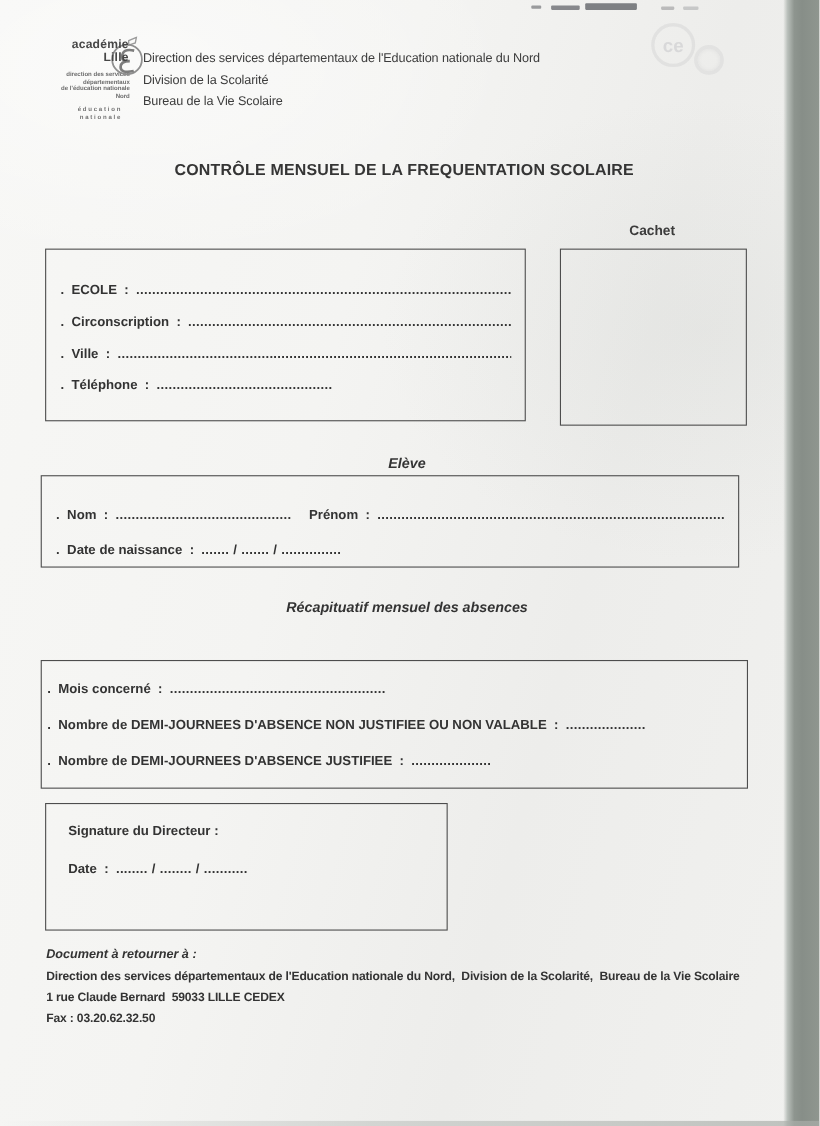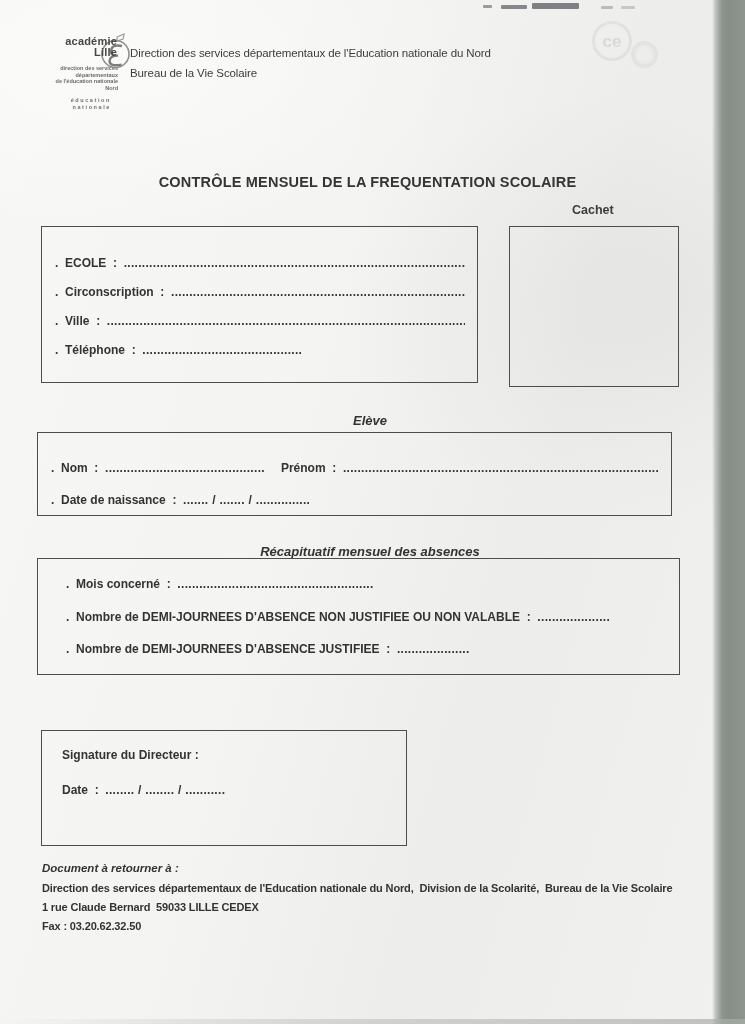--- a/index.html
+++ b/index.html
@@ -49,30 +49,30 @@
                font-size:11px; line-height:11px; color:#474747; letter-spacing:0.2px; padding-right:1px;}
   .logo-sub{ margin-top:7px; text-align:right; font-weight:bold; font-size:5.5px;
              line-height:6.5px; color:#6a6a6a; }
   .logo-ministry{ margin-top:6px; text-align:right; font-weight:bold; font-size:5.5px;
                   line-height:6.5px; color:#707070; letter-spacing:1.6px; padding-right:7px;}
 
   .dept-lines{ position:absolute; left:130px; top:44px; width:575px;
                font-weight:normal; font-size:11.5px; line-height:19.5px; color:#3c3c3c; letter-spacing:-0.1px;}
 
   .form-title{ position:absolute; left:0; top:147px; width:735px; text-align:center;
-               font-weight:bold; font-size:14.5px; color:#353535; letter-spacing:0.2px;margin-top:27px;}
+               font-weight:bold; font-size:14.5px; color:#353535; letter-spacing:0.2px;}
   .form-subtitle{ position:absolute; left:0; top:170px; width:735px; text-align:center;
                   font-weight:bold; font-size:12.5px; color:#3c3c3c;}
   .cachet-label{ position:absolute; left:572px; top:203px; font-weight:bold; font-size:12.5px; color:#3c3c3c;}
 
   .box{ position:absolute; border:1.2px solid #4d4d4d; }
   .school-box{ left:41px; top:226px; width:437px; height:157px; padding:28px 12px 0 13px;}
   .cachet-box{ left:509px; top:226px; width:170px; height:161px;}
   .eleve-box{ left:37px; top:432px; width:635px; height:84px; padding:27px 12px 0 13px;}
-  .recap-box{ left:37px; top:558px; width:643px; height:117px; padding:17px 12px 0 28px;}
+  .recap-box{ left:37px; top:600px; width:643px; height:117px; padding:17px 12px 0 5px;}
   .sign-box{ left:41px; top:730px; width:366px; height:116px; padding:16px 12px 0 20px;}
 
   .field{ display:flex; align-items:center; font-weight:bold; font-size:12px;
           color:#333; line-height:17px; white-space:pre; overflow:hidden;}
   .school-box .field{ margin-bottom:12px; }
   .eleve-box .field{ margin-bottom:15px; }
   .recap-box .field{ margin-bottom:15.5px; }
   .sign-box .field{ margin-bottom:18px; }
   .f-label{ white-space:pre; flex:0 0 auto;}
   .f-dots{ letter-spacing:0.3px; flex:0 0 auto;}
@@ -119,20 +119,21 @@
       <div>Nord</div>
     </div>
     <div class="logo-ministry">
       <div>éducation</div>
       <div>nationale</div>
     </div>
   </div>
 
   <div class="dept-lines">
     <div>Direction des services départementaux de l'Education nationale du Nord</div>
+    <div>Division de la Scolarité</div>
     <div>Bureau de la Vie Scolaire</div>
   </div>
 
   <div class="form-title">CONTRÔLE MENSUEL DE LA FREQUENTATION SCOLAIRE</div>
   <div class="cachet-label">Cachet</div>
 
   <div class="box school-box">
     <div class="field">
       <span class="f-label">.  ECOLE  :  </span>
       <span class="f-dots grow">................................................................................................................................................................</span>

